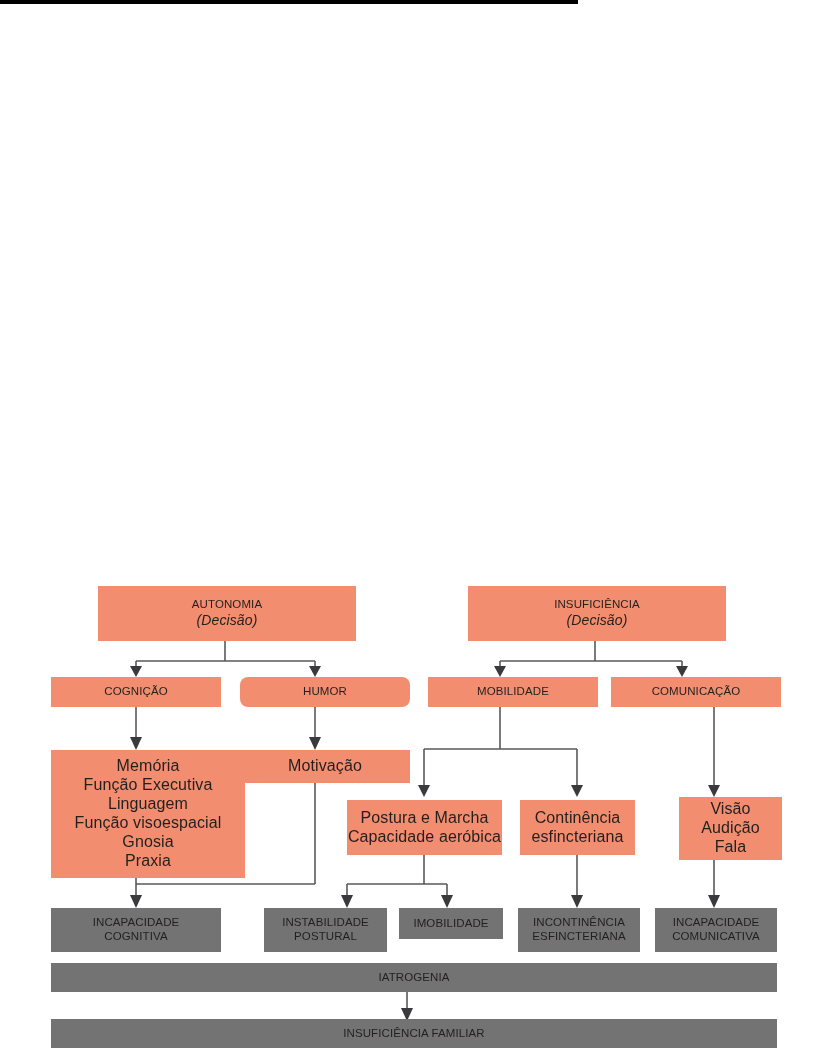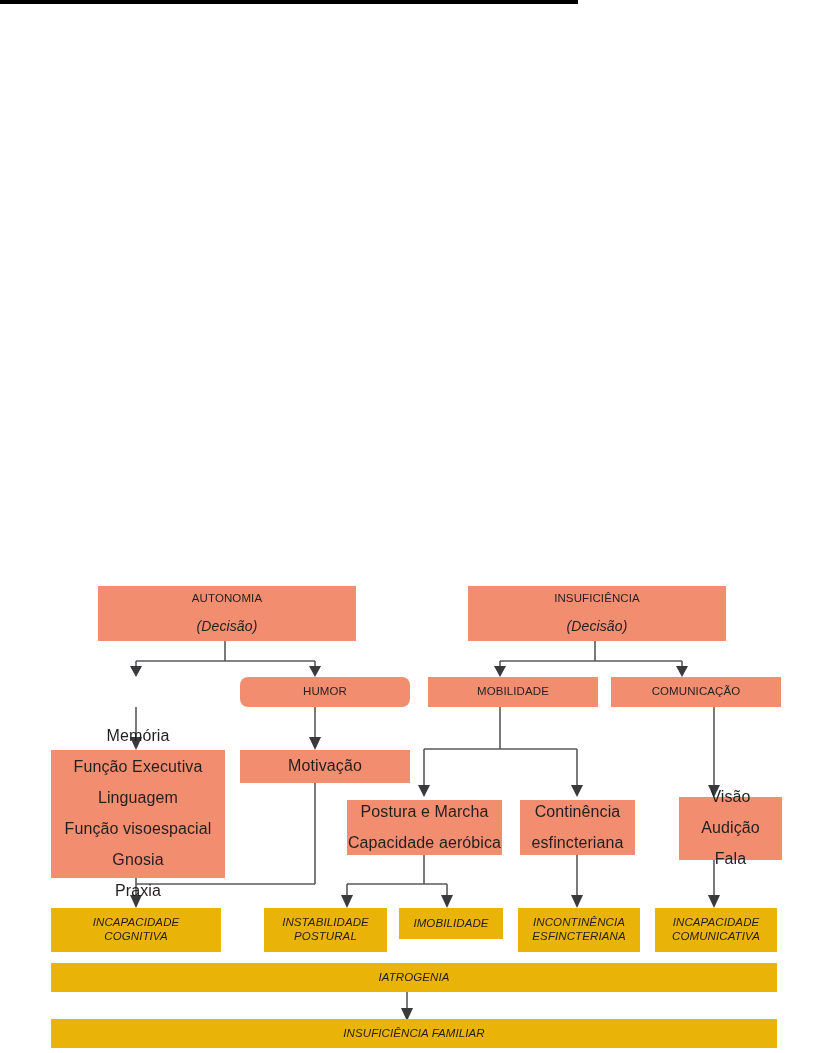--- a/index.html
+++ b/index.html
@@ -45,22 +45,22 @@
     justify-content: center;
     text-align: center;
     color: #231f20;
     line-height: 1.18;
     letter-spacing: 0.1px;
   }
   .node .ln {
     display: block;
     white-space: nowrap;
   }
-  .node.dark { background: #f28e6f; gap: 12px; }
-  .node.light { background: #eab308; font-style: italic; }
+  .node.dark { background: #f28e6f; }
+  .node.light { background: #737373; }
   .node.caps {
     font-size: 11.5px;
   }
   .node.mixed {
     font-size: 16px;
   }
   .node .sub {
     font-style: italic;
     font-size: 14px;
   }
@@ -145,34 +145,37 @@
     <div class="node dark caps" style="left:98px; top:586px; width:258px; height:55px;">
       <span class="ln">AUTONOMIA</span>
       <span class="ln sub">(Decisão)</span>
     </div>
 
     <div class="node dark caps" style="left:468px; top:586px; width:258px; height:55px;">
       <span class="ln">INSUFICIÊNCIA</span>
       <span class="ln sub">(Decisão)</span>
     </div>
 
+    <div class="node dark caps" style="left:51px; top:677px; width:170px; height:30px;">
+      <span class="ln">COGNIÇÃO</span>
+    </div>
 
     <div class="node dark caps" style="left:240px; top:677px; width:170px; height:30px;border-radius:8px;">
       <span class="ln">HUMOR</span>
     </div>
 
     <div class="node dark caps" style="left:428px; top:677px; width:170px; height:30px;">
       <span class="ln">MOBILIDADE</span>
     </div>
 
     <div class="node dark caps" style="left:611px; top:677px; width:170px; height:30px;">
       <span class="ln">COMUNICAÇÃO</span>
     </div>
 
-    <div class="node dark mixed" style="left:51px; top:750px; width:174px; height:128px;">
+    <div class="node dark mixed" style="left:51px; top:750px; width:194px; height:128px;">
       <span class="ln">Memória</span>
       <span class="ln">Função Executiva</span>
       <span class="ln">Linguagem</span>
       <span class="ln">Função visoespacial</span>
       <span class="ln">Gnosia</span>
       <span class="ln">Praxia</span>
     </div>
 
     <div class="node dark mixed" style="left:240px; top:750px; width:170px; height:33px;">
       <span class="ln">Motivação</span>

